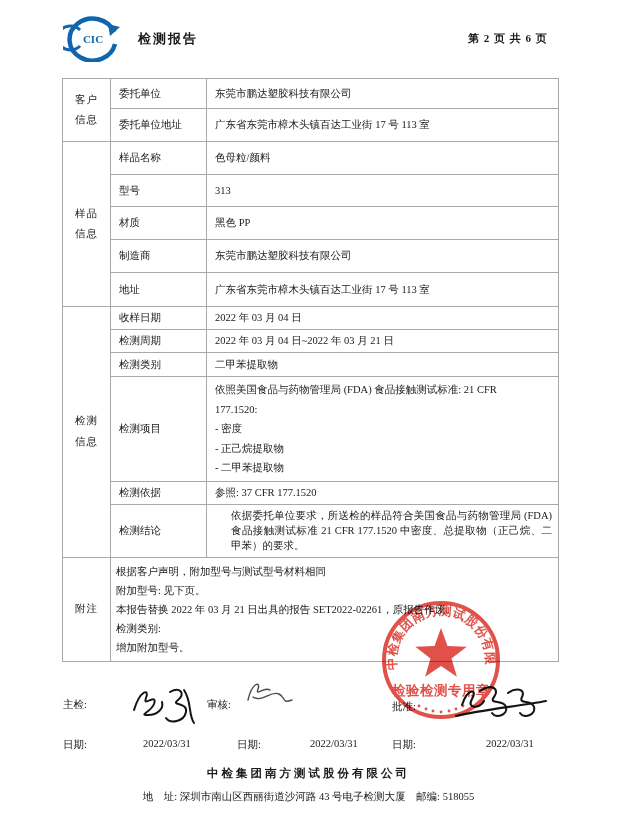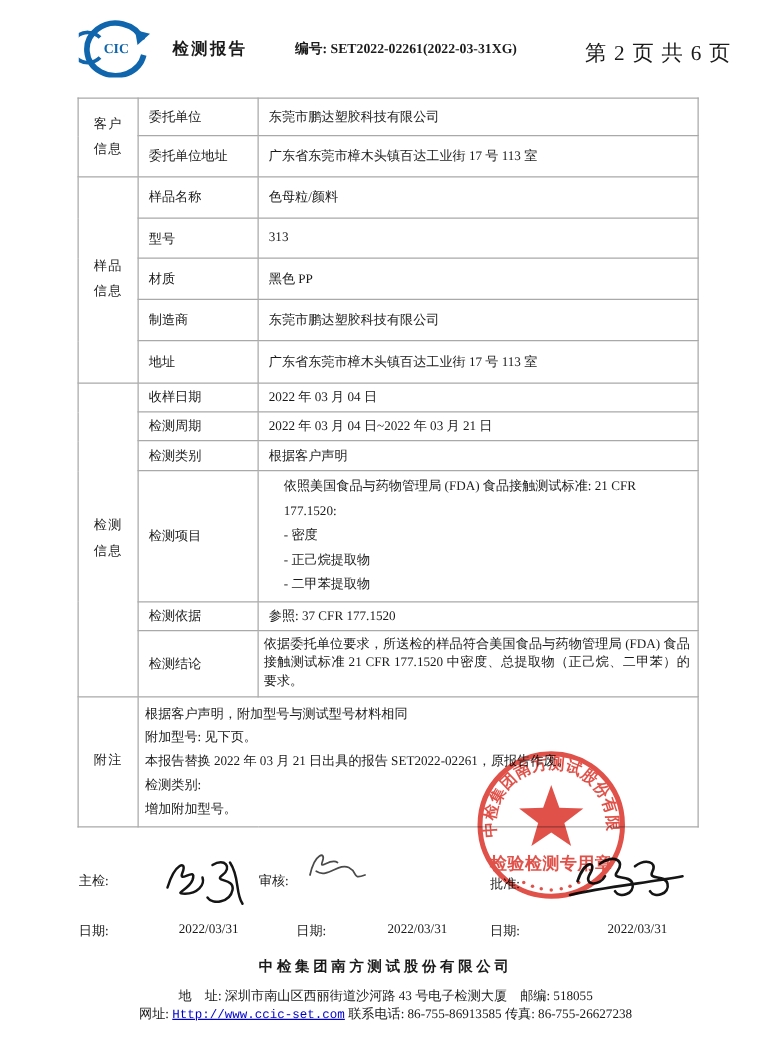--- a/index.html
+++ b/index.html
@@ -9,35 +9,35 @@
     width: 617px; height: 840px;
     background: #fff;
     font-family: "Liberation Serif", "DejaVu Serif", serif;
     color: #1a1a1a;
     overflow: hidden;
   }
   
   .hdr-logo { position: absolute; left: 63px; top: 14px; }
   .hdr-title { position: absolute; left: 138px; top: 30px; font-size: 13px; font-weight: bold; letter-spacing: 2px; }
   .hdr-no { position: absolute; left: 236px; top: 31px; font-size: 11px; font-weight: bold; }
-  .hdr-page { position: absolute; left: 468px; top: 31px; font-size: 17px; font-weight: normal; letter-spacing: 1px; }
+  .hdr-page { position: absolute; left: 468px; top: 31px; font-size: 11px; font-weight: bold; letter-spacing: 1px; }
   
   table.report {
     position: absolute; left: 62px; top: 78px;
     width: 496px; border-collapse: collapse; table-layout: fixed;
     font-size: 10.5px;
   }
   table.report td { border: 1px solid #a9a9a9; vertical-align: middle; }
   td.group { text-align: center; }
   .group-wrap { display: inline-block; width: 25px; line-height: 1.95; letter-spacing: 1px; word-break: break-all; }
   td.lbl { padding: 2px 4px 2px 8px; }
   td.val { padding: 2px 6px 2px 8px; }
-  td.multiline { padding: 3px 6px 3px 20px; }
+  td.multiline { padding: 3px 6px 3px 8px; }
   td.multiline div { line-height: 19.5px; }
-  td.concl { padding: 3px 6px 3px 4px; line-height: 15.4px; text-align: justify; }
+  td.concl { padding: 3px 6px 3px 24px; line-height: 15.4px; text-align: justify; }
   td.notes { padding: 4px 6px 4px 5px; }
   td.notes div { line-height: 19px; }
   
   .sig-label { position: absolute; font-size: 10.5px; }
   .sig-date { position: absolute; font-size: 10.5px; text-align: right; }
   .sig-svg { position: absolute; }
   
   .stamp { position: absolute; left: 371px; top: 590px; opacity: 0.88; mix-blend-mode: multiply; }
   
   .foot-company { position: absolute; left: 0; right: 0; top: 766px; text-align: center; font-size: 11.5px; font-weight: bold; letter-spacing: 3px; }
@@ -53,21 +53,20 @@
 
   <svg class="hdr-logo" width="60" height="48" viewBox="0 0 60 48">
     <g fill="none" stroke="#1066ad">
       <path d="M51 18 A23 21 0 1 0 52 30" stroke-width="4.5"></path>
       <path d="M17 16 A13 12 0 1 0 17 32" stroke-width="3"></path>
       <polygon points="45,10 57,13 47,22" fill="#1066ad" stroke="none"></polygon>
     </g>
     <text x="30" y="28.5" text-anchor="middle" font-size="11" font-weight="bold" fill="#1066ad" font-family="Liberation Serif, serif">CIC</text>
   </svg>
   <div class="hdr-title">检测报告</div>
-  <div class="hdr-no">编号: SET2022-02261(2022-03-31XG)</div>
   <div class="hdr-page">第 2 页 共 6 页</div>
 
   <table class="report">
     <colgroup>
         <col style="width:48px">
         <col style="width:96px">
         <col style="width:352px">
       </colgroup>
 
     <tbody>
@@ -107,21 +106,21 @@
       <td class="group" rowspan="6"><span class="group-wrap">检测信息</span></td>
       <td class="lbl">收样日期</td>
       <td class="val">2022 年 03 月 04 日</td>
     </tr>
     <tr style="height:23px">
       <td class="lbl">检测周期</td>
       <td class="val">2022 年 03 月 04 日~2022 年 03 月 21 日</td>
     </tr>
     <tr style="height:24px">
       <td class="lbl">检测类别</td>
-      <td class="val">根据客户声明</td>
+      <td class="val">二甲苯提取物</td>
     </tr>
     <tr style="height:98px">
       <td class="lbl">检测项目</td>
       <td class="multiline">
         <div>依照美国食品与药物管理局 (FDA) 食品接触测试标准: 21 CFR</div>
         <div>177.1520:</div>
         <div>- 密度</div>
         <div>- 正己烷提取物</div>
         <div>- 二甲苯提取物</div>
       </td>
@@ -198,17 +197,14 @@
         <circle cx="62" cy="121" r="1.4"></circle>
       <circle cx="70" cy="122" r="1.4"></circle>
         <circle cx="78" cy="121" r="1.4"></circle>
         <circle cx="85" cy="119" r="1.4"></circle>
         <circle cx="92" cy="116" r="1.4"></circle>
     </g>
   </svg>
 
   <div class="foot-company">中检集团南方测试股份有限公司</div>
   <div class="foot-line foot-addr">地　址: 深圳市南山区西丽街道沙河路 43 号电子检测大厦　邮编: 518055</div>
-  <div class="foot-line foot-web">
-    <span>网址: </span><span class="url">Http://www.ccic-set.com</span><span> 联系电话: 86-755-86913585 传真: 86-755-26627238</span>
-  </div>
 
 </div>
 
 </body></html>

